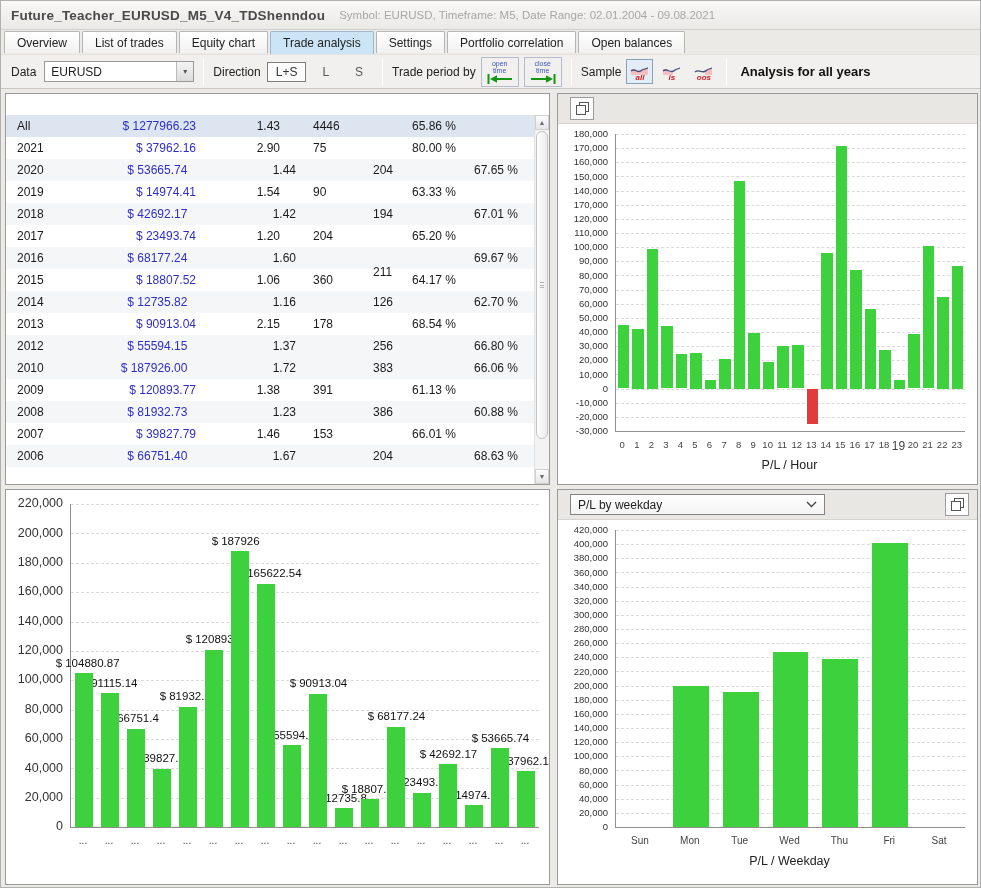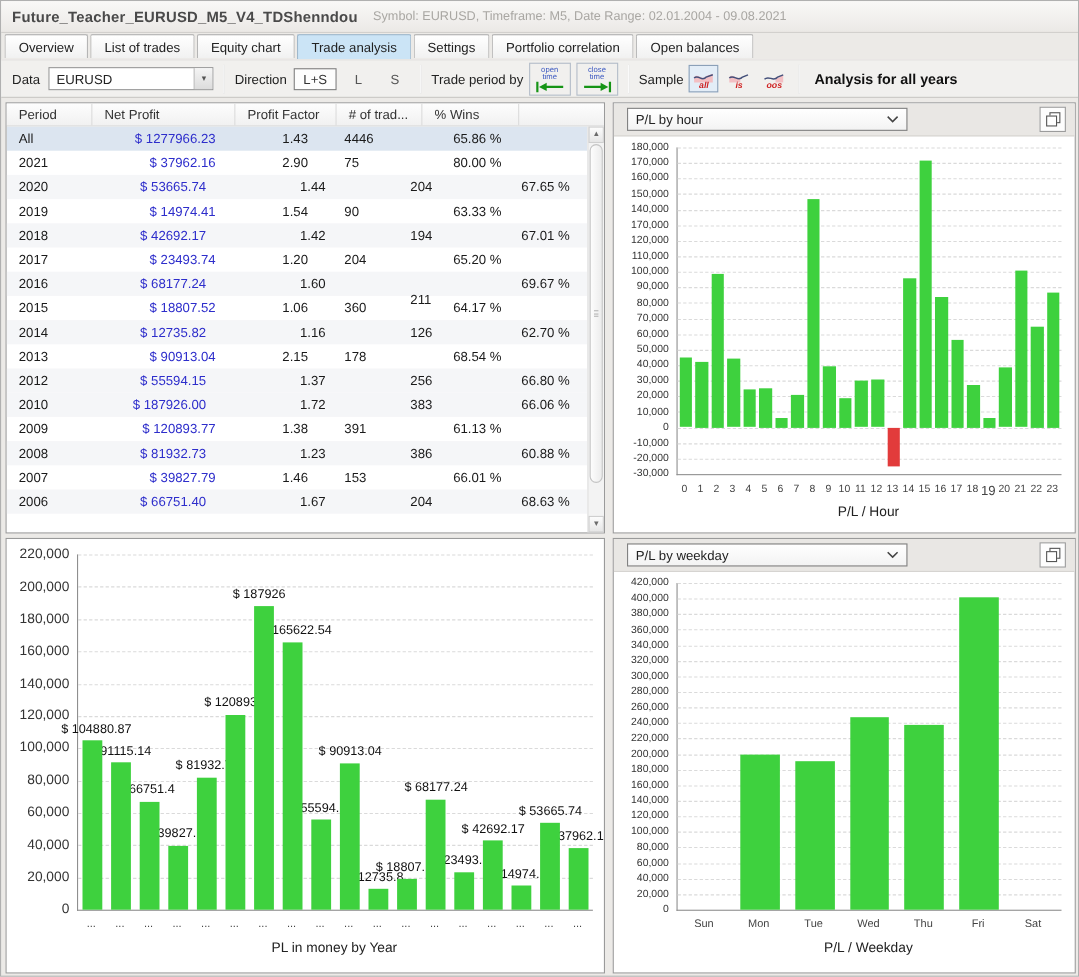--- a/index.html
+++ b/index.html
@@ -181,27 +181,20 @@
         <path d="M2,8 C6,4 10,11 14,6 L19,4" fill="none" stroke="#44507a" stroke-width="1.3"></path>
       </svg>
       <span class="red-label">oos</span>
     </button>
 
     <span class="sep"></span>
     <span class="analysis">Analysis for all years</span>
   </div>
 
   <section class="panel" id="table-panel">
-    <div class="thead" id="thead">
-        <span class="th" style="width: 78px;">Period</span>
-        <span class="th" style="width: 130px;">Net Profit</span>
-        <span class="th" style="width: 92px;">Profit Factor</span>
-        <span class="th" style="width: 78px;"># of trad...</span>
-        <span class="th" style="width: 88px;">% Wins</span>
-      </div>
     <div class="tbody" id="tbody">
         <div class="trow sel">
           <span class="td c0" style="width: 78px;">All</span>
           <span class="td c1" style="width: 130px;">$ 1277966.23</span>
           <span class="td c2" style="width: 92px;">1.43</span>
           <span class="td c3" style="width: 78px;">4446</span>
           <span class="td c4" style="width: 88px;">65.86 %</span>
         </div>
         <div class="trow">
           <span class="td c0" style="width: 78px;">2021</span>
@@ -313,26 +306,20 @@
       <div class="sb-btn up">▲</div>
       <div class="sb-thumb">
           <span class="grip"></span>
         </div>
       <div class="sb-btn down">▼</div>
     </div>
   </section>
 
   <section class="panel" id="hour-panel">
     <div class="chart-header">
-      <div class="chart-select">
-        <span>P/L by hour</span>
-        <svg width="11" height="7" viewBox="0 0 11 7">
-          <polyline points="1,1 5.5,5.5 10,1" fill="none" stroke="#444" stroke-width="1.4"></polyline>
-        </svg>
-      </div>
       <button class="copy-btn">
         <span class="copy-icon"></span>
       </button>
     </div>
     <div class="chart" id="chart-hour">
         <div class="plot" style="inset: 10px 12px 52px 57px;">
           <div class="gridline" style="top: 282.9px;"></div>
           <div class="gridline" style="top: 268.7px;"></div>
           <div class="gridline" style="top: 254.6px;"></div>
           <div class="gridline" style="top: 240.4px;"></div>
@@ -502,21 +489,20 @@
         <div class="barlab" style="left: 387.64px; top: 286.007px; font-size: 11.5px;">$ 23493.</div>
         <div class="xlab" style="left: 402px; width: 26px; top: 345px; font-size: 10px;">...</div>
         <div class="barlab" style="left: 413.64px; top: 257.82px; font-size: 11.5px;">$ 42692.17</div>
         <div class="xlab" style="left: 428px; width: 26px; top: 345px; font-size: 10px;">...</div>
         <div class="barlab" style="left: 439.64px; top: 298.515px; font-size: 11.5px;">$ 14974.</div>
         <div class="xlab" style="left: 454px; width: 26px; top: 345px; font-size: 10px;">...</div>
         <div class="barlab" style="left: 465.64px; top: 241.709px; font-size: 11.5px;">$ 53665.74</div>
         <div class="xlab" style="left: 480px; width: 26px; top: 345px; font-size: 10px;">...</div>
         <div class="barlab" style="left: 491.64px; top: 264.765px; font-size: 11.5px;">$ 37962.16</div>
         <div class="xlab" style="left: 506px; width: 26px; top: 345px; font-size: 10px;">...</div>
-        <div class="axis-title" style="left: 64px; width: 468px; top: 364px;">PL in money by Year</div>
       </div>
   </section>
 
   <section class="panel" id="weekday-panel">
     <div class="chart-header">
       <div class="chart-select">
         <span>P/L by weekday</span>
         <svg width="11" height="7" viewBox="0 0 11 7">
           <polyline points="1,1 5.5,5.5 10,1" fill="none" stroke="#444" stroke-width="1.4"></polyline>
         </svg>

